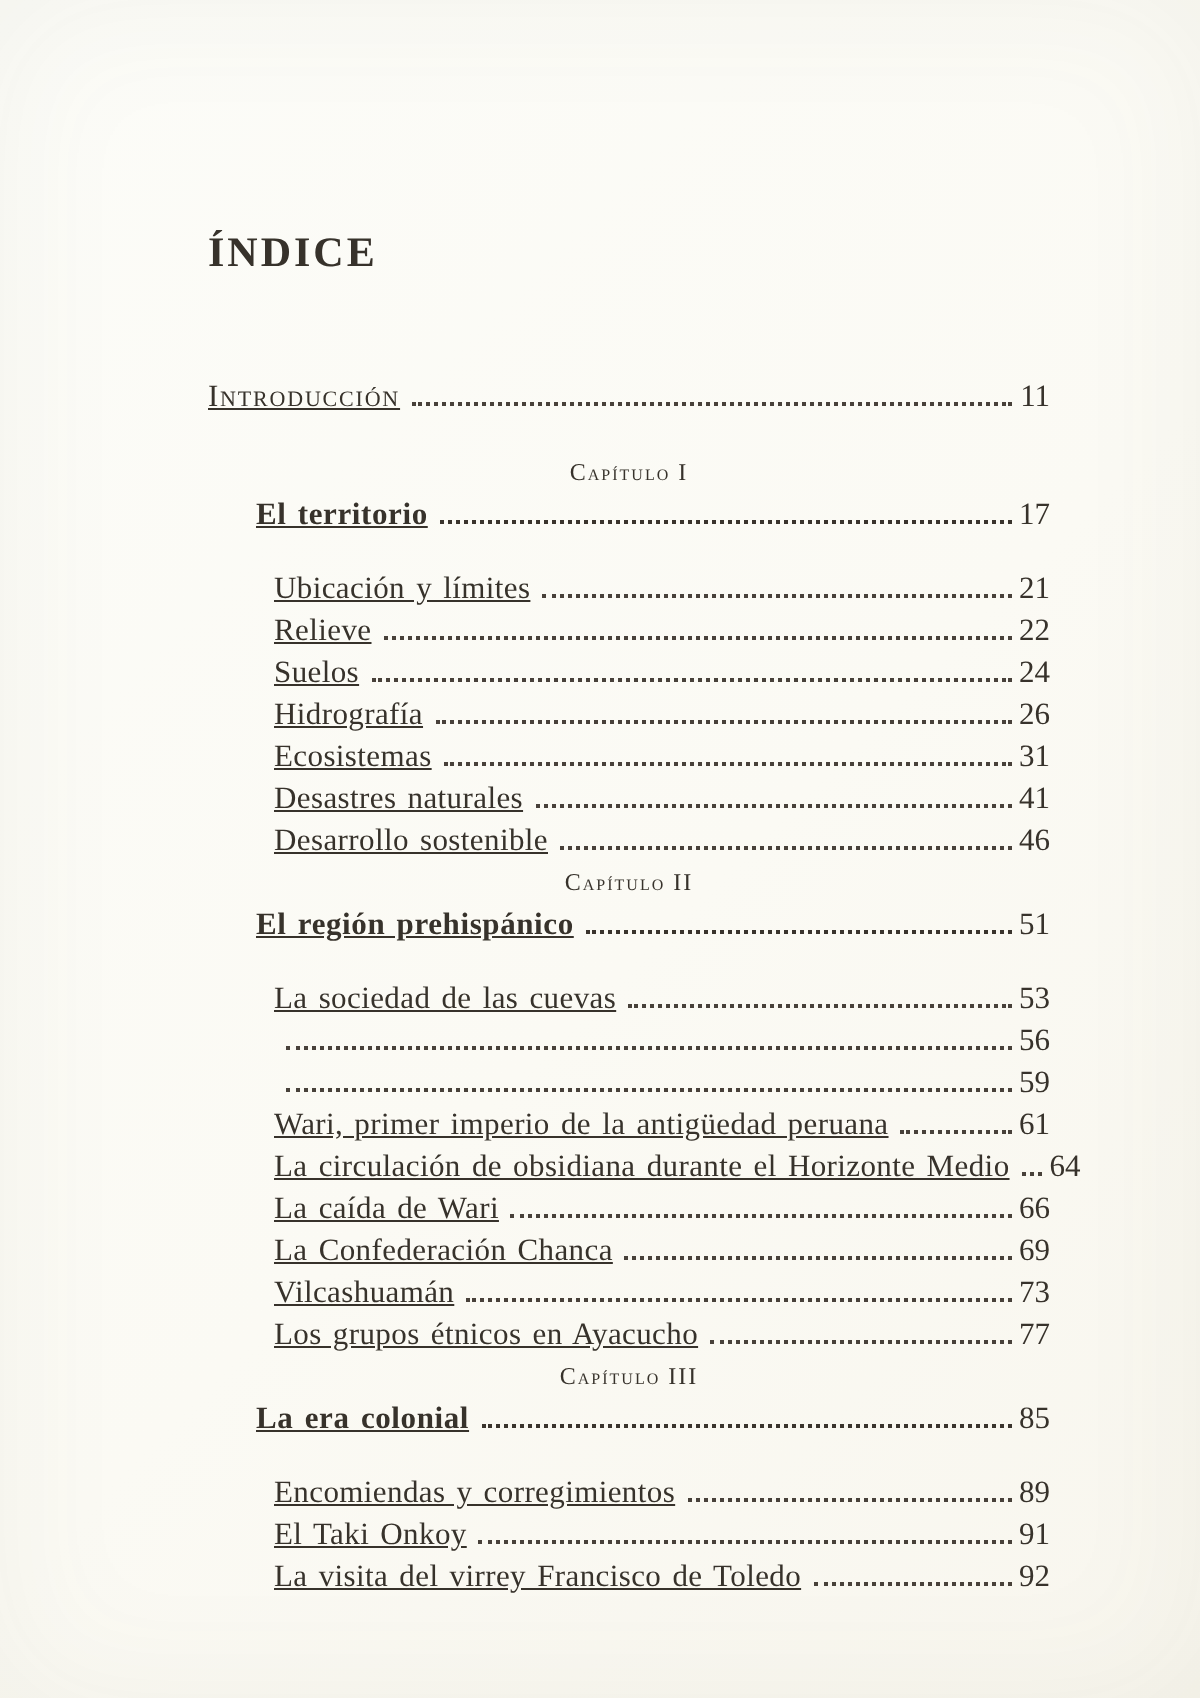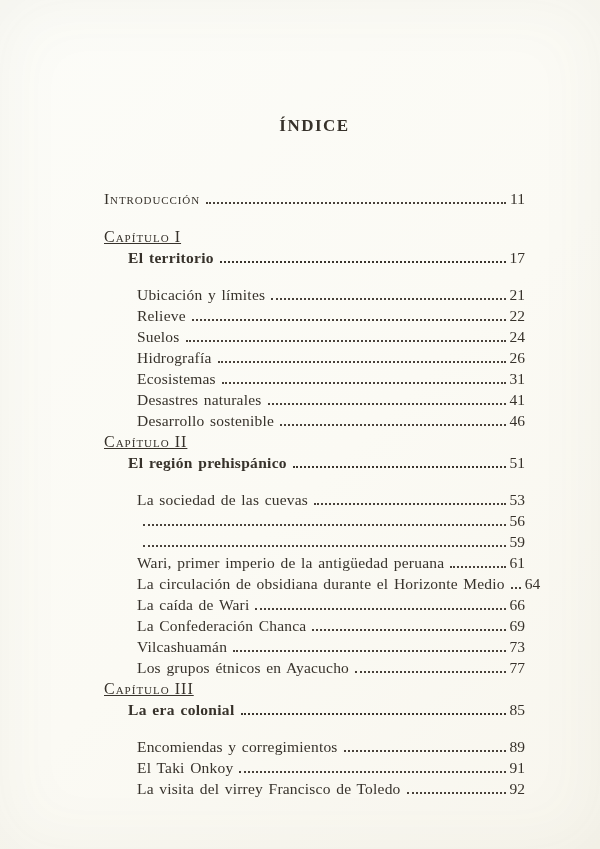--- a/index.html
+++ b/index.html
@@ -15,53 +15,52 @@
     box-shadow: inset 0 0 70px rgba(110, 100, 70, 0.06);
     color: #37322b;
   }
   .column {
     position: absolute;
     left: 104px; top: 0;
     width: 421px;
   }
   .toc-title {
     margin-top: 114px;
-    text-align: center;
-    font-size: 17px;
+    font-size: 21px;
     font-weight: bold;
     letter-spacing: 1.5px;
     line-height: 24px;
   }
   .row {
     display: flex;
     align-items: baseline;
     font-size: 15.5px;
     line-height: 21px;
     white-space: nowrap;
     word-spacing: 1.5px;
   }
-  .row .lbl { letter-spacing: 0.2px; }
+  .row .lbl { letter-spacing: 0.2px; text-decoration: underline; }
   .dots {
     flex: 1;
     min-width: 10px;
     border-bottom: 2px dotted #48413a;
     margin: 0 3px 0 6px;
   }
   .pg { margin-left: 1px; }
   .intro { margin-top: 50px; }
   .intro .lbl {
     font-variant: small-caps;
     letter-spacing: 0.9px;
   }
   .chapter-heading {
+    text-align: center;
     font-variant: small-caps;
-    font-size: 16px;
+    font-size: 12px;
     letter-spacing: 1px;
     line-height: 21px;
-    text-decoration: underline;
   }
   .ch-1 { margin-top: 17px; }
   .ch-2 { margin-top: 0; }
   .ch-3 { margin-top: 0; }
   .title-row .lbl { font-weight: bold; letter-spacing: 0.3px; margin-left: 24px; }
   .title-row .dots { border-bottom-color: #3a342d; }
   .entries { margin-top: 16px; margin-left: 33px; }
 </style>
 </head>
 <body>

